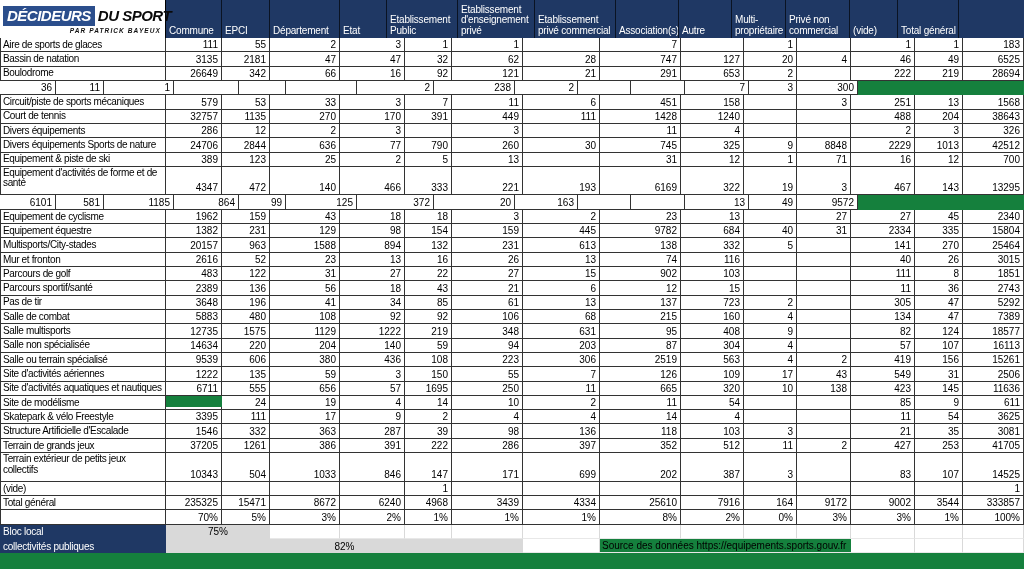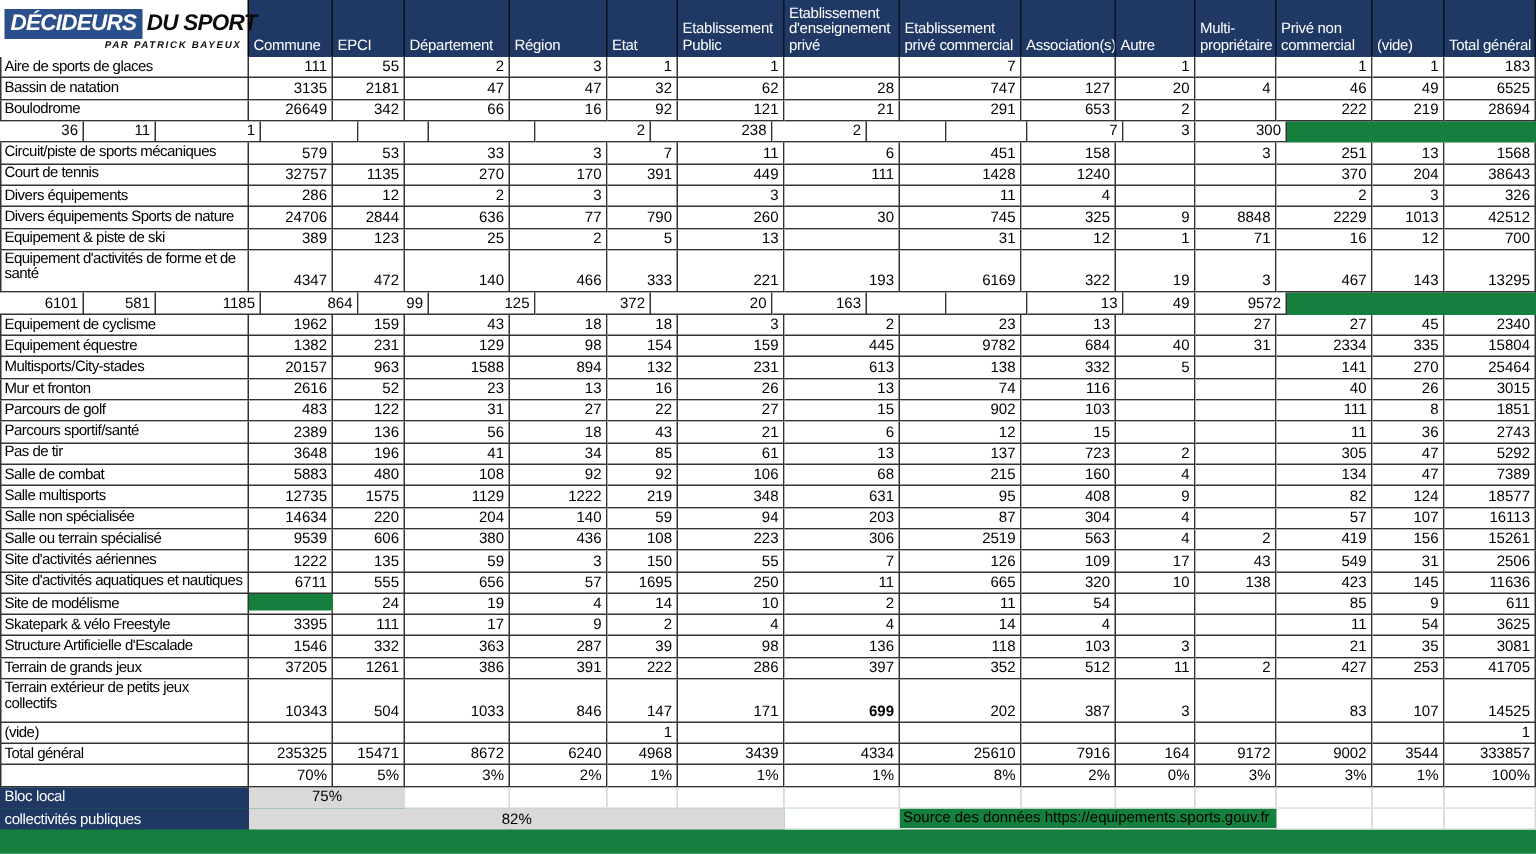--- a/index.html
+++ b/index.html
@@ -32,21 +32,20 @@
       <div class="logo-line">
         <span class="logo-box">DÉCIDEURS</span>
           <span class="logo-rest">DU SPORT</span>
       </div>
       <div class="logo-byline">PAR PATRICK BAYEUX</div>
     </div>
 
   <div class="hcell" style="width: 56px;">Commune</div>
       <div class="hcell" style="width: 48px;">EPCI</div>
       <div class="hcell" style="width: 70px;">Département</div>
-      <div class="hcell" style="width: 65px;">Région</div>
       <div class="hcell" style="width: 47px;">Etat</div>
       <div class="hcell" style="width: 71px;">Etablissement Public</div>
       <div class="hcell" style="width: 77px;">Etablissement d'enseignement privé</div>
       <div class="hcell" style="width: 81px;">Etablissement privé commercial</div>
       <div class="hcell" style="width: 63px;">Association(s)</div>
       <div class="hcell" style="width: 53px;">Autre</div>
       <div class="hcell" style="width: 54px;">Multi-propriétaire</div>
       <div class="hcell" style="width: 64px;">Privé non commercial</div>
       <div class="hcell" style="width: 48px;">(vide)</div>
       <div class="hcell" style="width: 61px;">Total général</div>
@@ -142,21 +141,21 @@
         <div class="bcell" style="width: 48px;">1135</div>
         <div class="bcell" style="width: 70px;">270</div>
         <div class="bcell" style="width: 65px;">170</div>
         <div class="bcell" style="width: 47px;">391</div>
         <div class="bcell" style="width: 71px;">449</div>
         <div class="bcell" style="width: 77px;">111</div>
         <div class="bcell" style="width: 81px;">1428</div>
         <div class="bcell" style="width: 63px;">1240</div>
         <div class="bcell" style="width: 53px;"></div>
         <div class="bcell" style="width: 54px;"></div>
-        <div class="bcell" style="width: 64px;">370</div>
+        <div class="bcell" style="width: 64px;">488</div>
         <div class="bcell" style="width: 48px;">204</div>
         <div class="bcell" style="width: 61px;">38643</div>
       </div>
       <div class="row">
         <div class="bcell label" style="width: 166px;">Divers équipements</div>
         <div class="bcell" style="width: 56px;">286</div>
         <div class="bcell" style="width: 48px;">12</div>
         <div class="bcell" style="width: 70px;">2</div>
         <div class="bcell" style="width: 65px;">3</div>
         <div class="bcell" style="width: 47px;"></div>
@@ -527,21 +526,21 @@
         <div class="bcell" style="width: 61px;">41705</div>
       </div>
       <div class="row tall">
         <div class="bcell label" style="width: 166px;">Terrain extérieur de petits jeux collectifs</div>
         <div class="bcell" style="width: 56px;">10343</div>
         <div class="bcell" style="width: 48px;">504</div>
         <div class="bcell" style="width: 70px;">1033</div>
         <div class="bcell" style="width: 65px;">846</div>
         <div class="bcell" style="width: 47px;">147</div>
         <div class="bcell" style="width: 71px;">171</div>
-        <div class="bcell" style="width: 77px; font-weight: bold;">699</div>
+        <div class="bcell" style="width: 77px;">699</div>
         <div class="bcell" style="width: 81px;">202</div>
         <div class="bcell" style="width: 63px;">387</div>
         <div class="bcell" style="width: 53px;">3</div>
         <div class="bcell" style="width: 54px;"></div>
         <div class="bcell" style="width: 64px;">83</div>
         <div class="bcell" style="width: 48px;">107</div>
         <div class="bcell" style="width: 61px;">14525</div>
       </div>
       <div class="row">
         <div class="bcell label" style="width: 166px;">(vide)</div>

